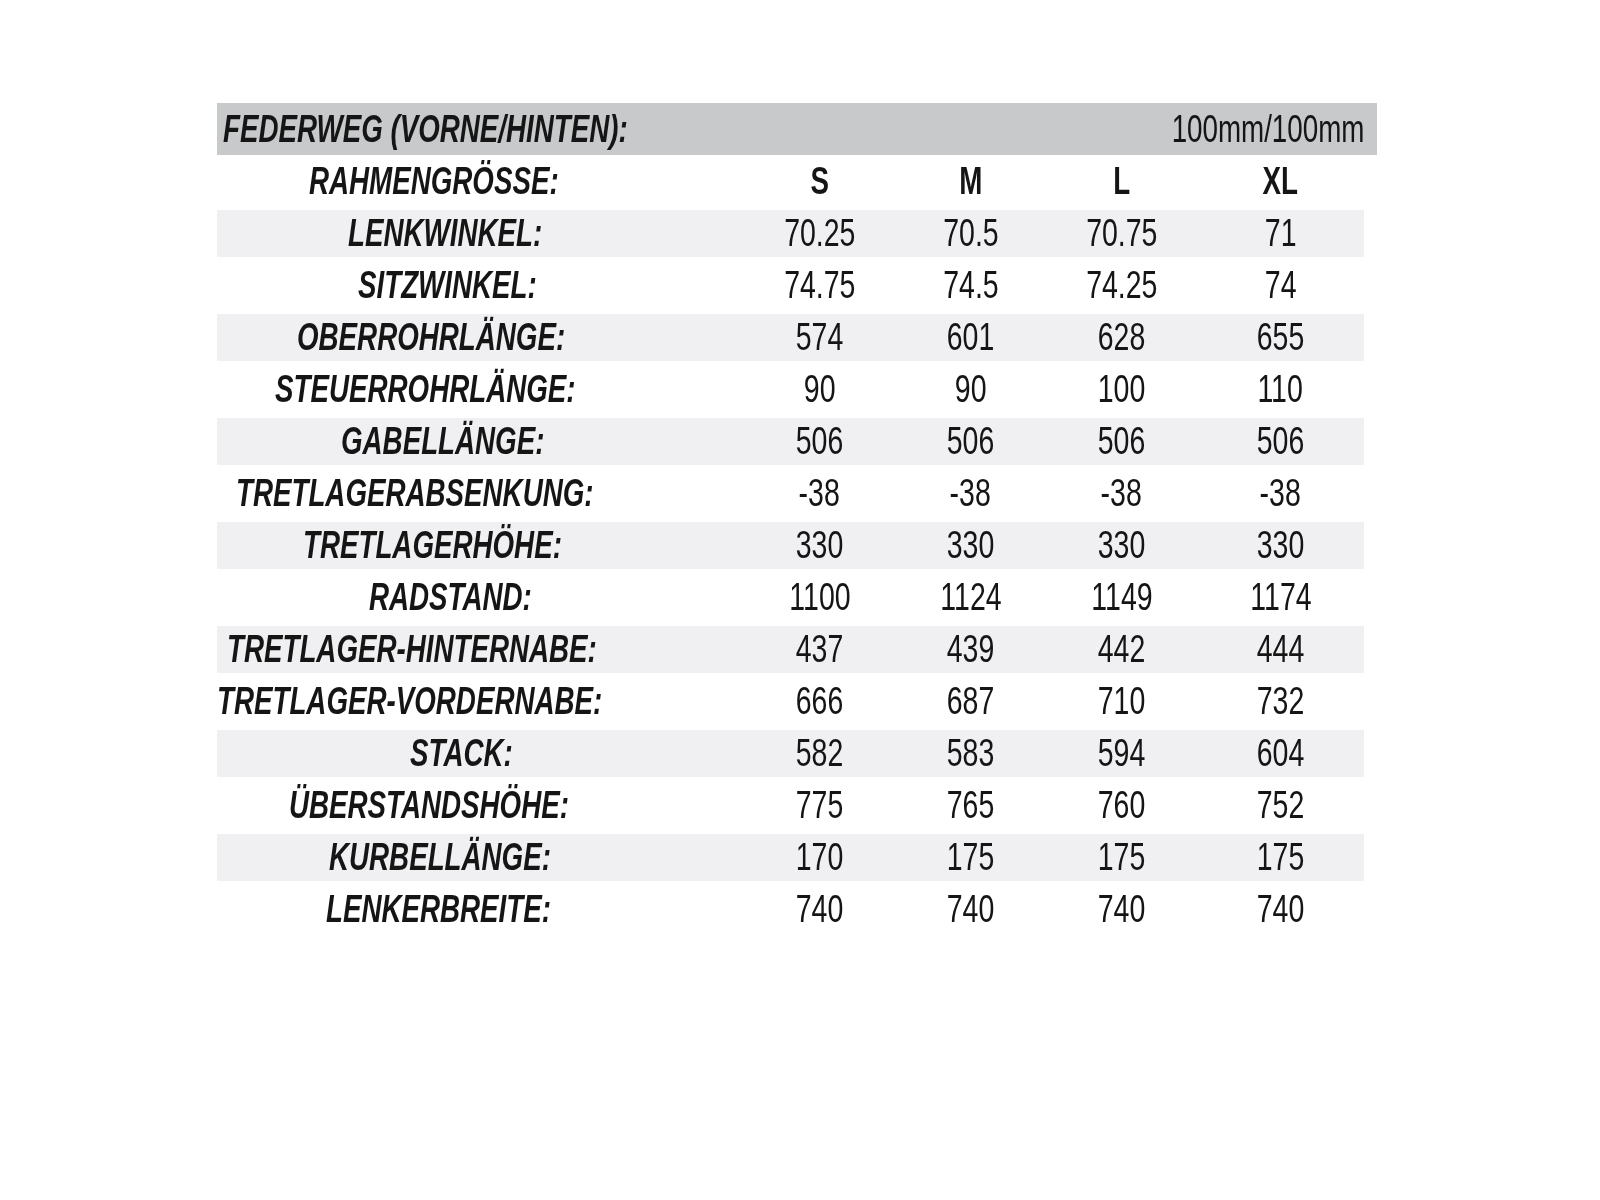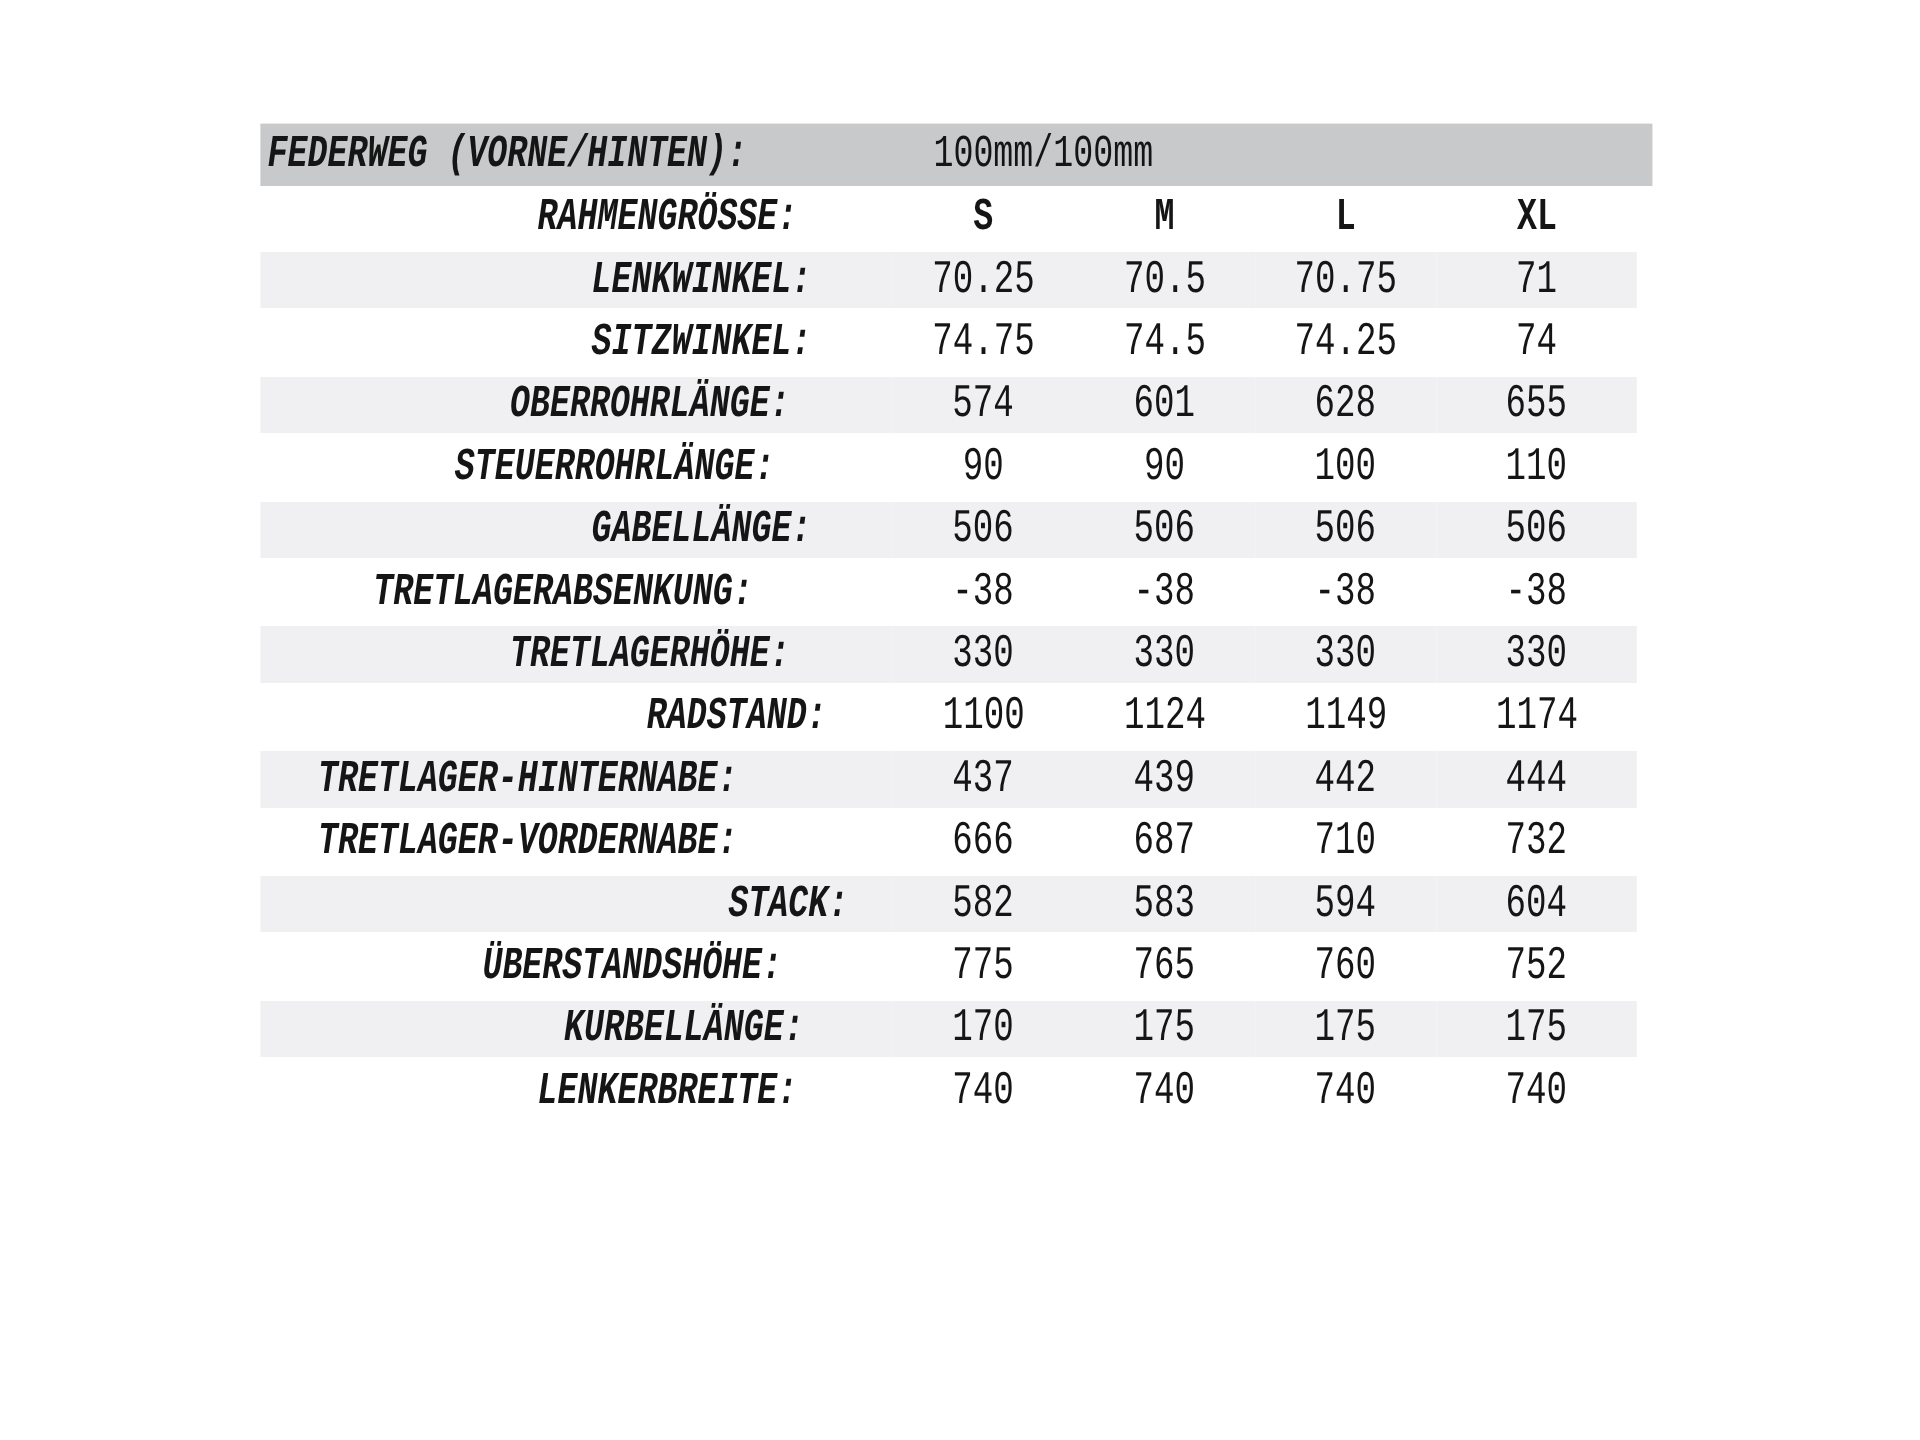--- a/index.html
+++ b/index.html
@@ -1,40 +1,40 @@
 <!DOCTYPE html>
 <html><head>
 <meta charset="utf-8">
 <title>Geometrie</title>
 <style>
   html,body{margin:0;padding:0;background:#ffffff;}
   .stage{
     position:relative;width:1600px;height:1200px;background:#ffffff;overflow:hidden;
-    font-family:Liberation Mono, monospace;color:#151515;
+    font-family:Liberation Sans, sans-serif;color:#151515;
     -webkit-font-smoothing:antialiased;
   }
   .geo{position:absolute;left:217px;top:103px;}
 
   
   .c{display:inline-block;transform:scaleX(0.73);transform-origin:center center;white-space:nowrap;}
   .c.left{transform-origin:left center;}
 
   .lbl-t{font-style:italic;font-weight:bold;font-size:38px;letter-spacing:0;}
   .val-t{font-weight:normal;font-size:39px;}
   .size-t{font-weight:bold;font-size:38px;}
   .hdr-val-t{font-weight:normal;font-size:38px;}
 
   
   .susp{position:relative;width:1160px;height:52px;background:#c8c9cb;}
   .susp .lbl-wrap{position:absolute;left:6px;top:0;height:52px;line-height:52px;}
-  .susp .val-wrap{position:absolute;left:527px;top:0;width:656px;height:52px;line-height:52px;text-align:left;}
+  .susp .val-wrap{position:absolute;left:527px;top:0;width:656px;height:52px;line-height:52px;text-align:right;}
 
   table.geo-t{border-collapse:collapse;border-spacing:0;table-layout:fixed;width:1147px;}
   table.geo-t td{height:52px;vertical-align:middle;padding:0;}
-  td.lbl{padding-left:6px;text-align:right;}
+  td.lbl{padding-left:6px;text-align:center;}
   td.val{text-align:center;}
   td.xl{padding-right:16px;}
 
   
   tbody tr:nth-child(odd) td{
     background-image:linear-gradient(to bottom,
       #ffffff 0px,#ffffff 3px,
       #f0f0f2 3px,#f0f0f2 50px,
       #ffffff 50px,#ffffff 52px);
   }

